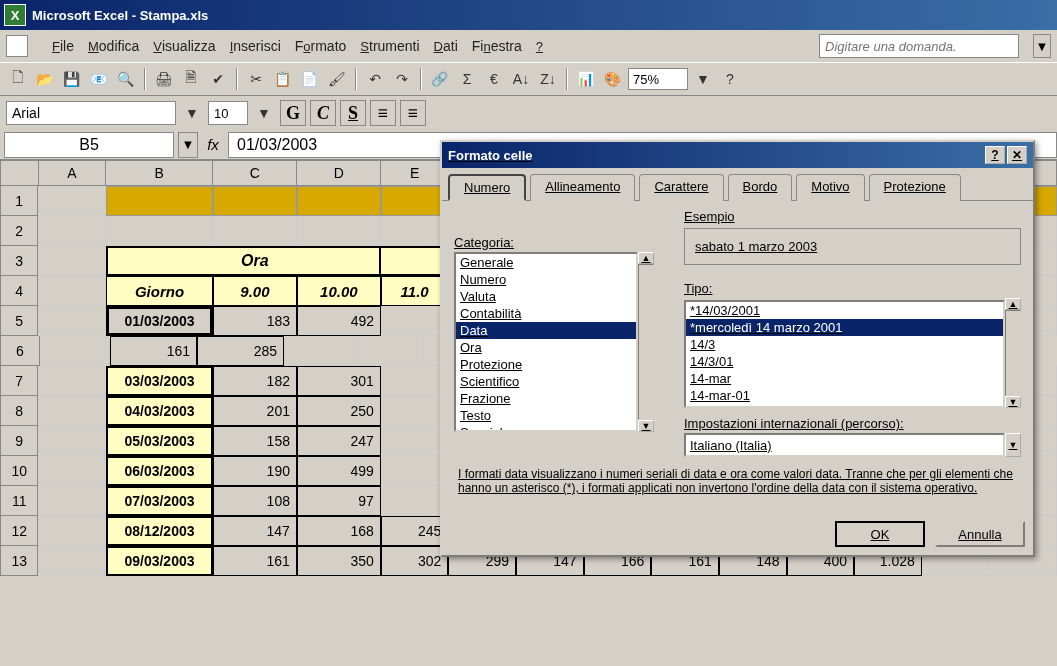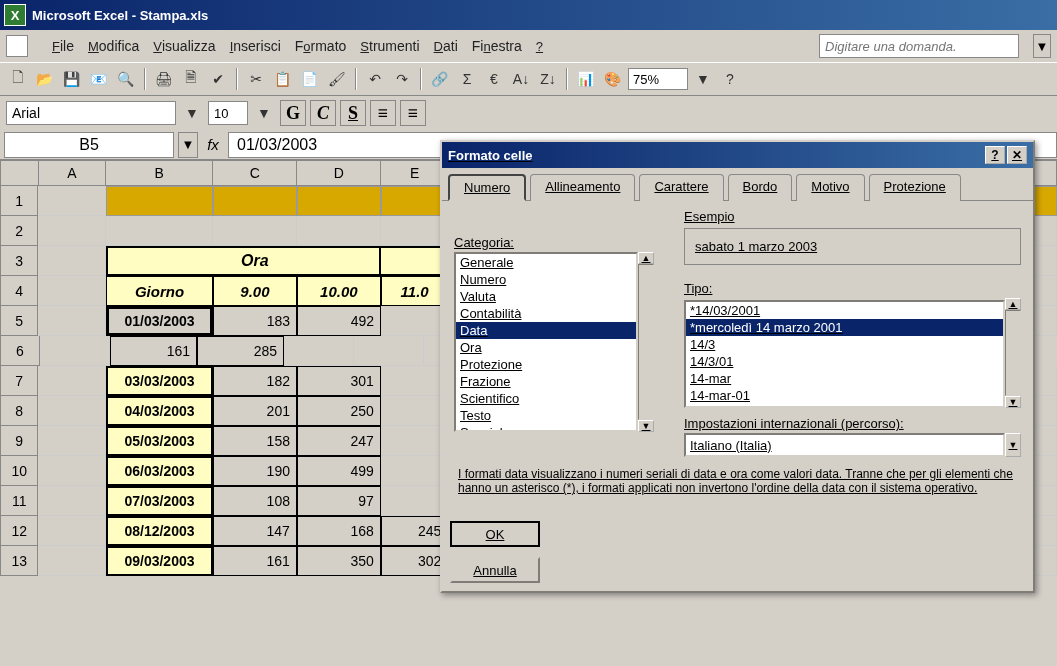--- a/index.html
+++ b/index.html
@@ -56,21 +56,21 @@
   .dlg-row { display: flex; gap: 30px; align-items: center; }
   .dlg-col { flex: 1; }
   .dlg-label { font-size: 13px; margin-bottom: 2px; }
   .list-box { background: white; border: 2px inset #d4d0c8; height: 180px; overflow-y: auto; }
   .list-item { padding: 1px 4px; cursor: pointer; }
   .list-item.sel { background: #0a246a; color: white; }
   .sample-box { border: 1px solid #888; padding: 10px; margin-top: 4px; }
   .tipo-box { background: white; border: 2px inset #d4d0c8; height: 108px; overflow-y: auto; margin-top: 2px; }
   .locale-box { background: white; border: 2px inset #d4d0c8; height: 24px; padding: 2px 4px; display: flex; align-items: center; }
   .desc-text { font-size: 12px; padding: 10px 4px; }
-  .dlg-btns { display: flex; justify-content: flex-end; gap: 10px; padding: 8px; flex-direction: column; }
+  .dlg-btns { display: flex; justify-content: flex-end; gap: 10px; padding: 8px; }
   .dlg-btn { width: 90px; height: 26px; border: 2px outset #d4d0c8; background: #d4d0c8; cursor: pointer; }
   .dlg-btn.default { border: 2px solid black; }
   
   .dd-arrow { width: 16px; background:#d4d0c8; border:1px outset #fff; display:inline-flex; align-items:center; justify-content:center; font-size:9px; }
   .scroll-arrow { width:16px; background:#d4d0c8; border:1px outset #fff; display:flex; align-items:center; justify-content:center; font-size:9px; }
 </style>
 </head>
 <body>
 
 <div class="titlebar">
@@ -400,22 +400,22 @@
         <div class="dlg-label">Categoria:</div>
         <div style="display:flex">
           <div class="list-box" id="cat-list" style="flex:1">
               <div class="list-item">Generale</div>
               <div class="list-item">Numero</div>
               <div class="list-item">Valuta</div>
               <div class="list-item">Contabilità</div>
               <div class="list-item sel">Data</div>
               <div class="list-item">Ora</div>
               <div class="list-item">Protezione</div>
+              <div class="list-item">Scientifico</div>
               <div class="list-item">Frazione</div>
-              <div class="list-item">Scientifico</div>
               <div class="list-item">Testo</div>
               <div class="list-item">Speciale</div>
             </div>
           <div style="width:16px; display:flex; flex-direction:column;">
             <div class="scroll-arrow">▲</div>
             <div style="flex:1; background:#d4d0c8; border:1px inset #d4d0c8;"></div>
             <div class="scroll-arrow">▼</div>
           </div>
         </div>
       </div>

